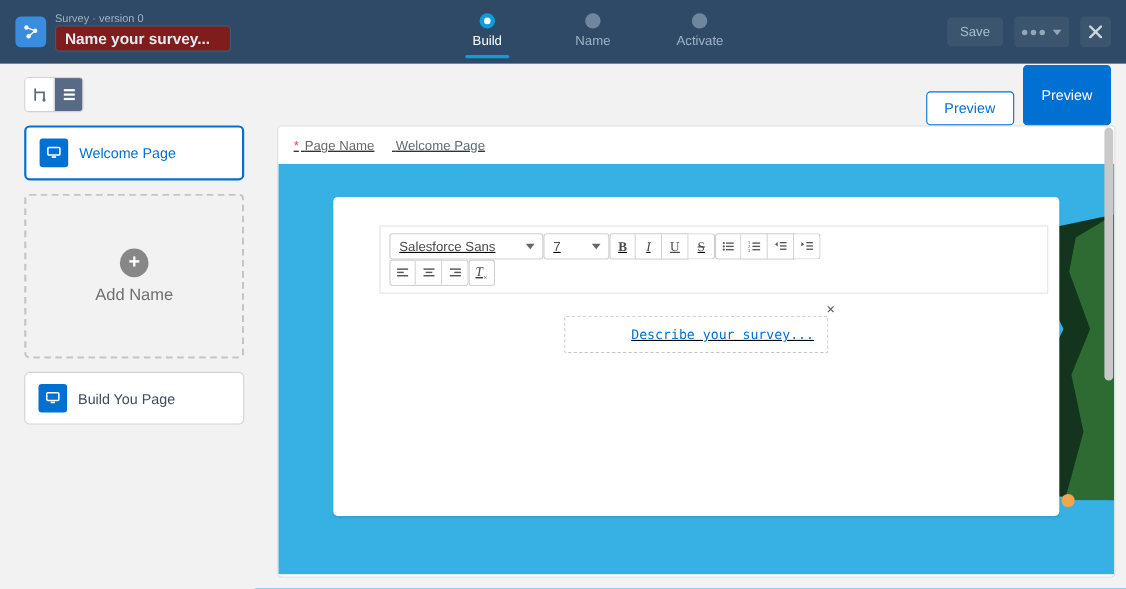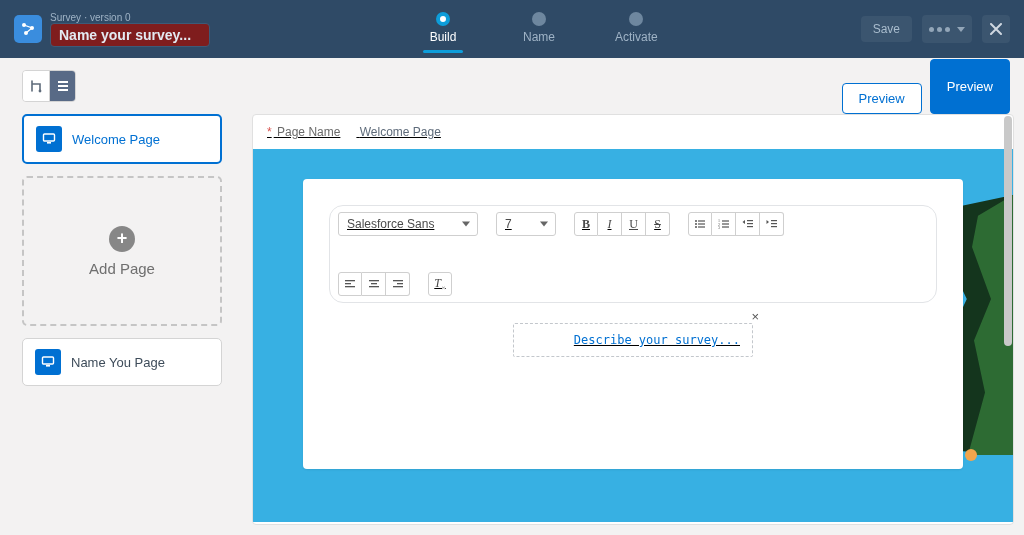--- a/index.html
+++ b/index.html
@@ -129,23 +129,23 @@
   .survey-box {
     background:#fff; border-radius:4px; box-shadow:0 1px 2px rgba(0,0,0,0.08);
     padding:26px 26px 34px 26px; min-height:290px; position:relative; z-index:2;
   }
   .title-input {
     width:100%; border:1px solid #e2e4e7; border-radius:3px;
     padding:18px 14px; font-size:13px; color:#0070d2; margin-bottom:22px;
   }
   .title-input::placeholder{ color:#0070d2;}
   .rte-toolbar {
-    display:flex; flex-wrap:wrap; gap:18px; align-items:center;
-    border:1px solid #e2e4e7; border-radius:14px; padding:6px 8px; width:100%;
-    font-size:12px; color:#4a4a4a;
+    display:flex; flex-wrap:wrap; gap:0; align-items:center;
+    border:1px solid #e2e4e7; border-radius:0; padding:6px 8px; width:100%;
+    font-size:12px; color:#4a4a4a;margin-left:16px;
   }
   .rte-select {
     border:1px solid #cfcfcf; border-radius:3px; background:#fff;
     padding:4px 22px 4px 8px; font-size:12px; position:relative; cursor:pointer;
     display:inline-flex; align-items:center;
   }
   .rte-select.font { width:140px; }
   .rte-select.size { width:60px; }
   .rte-select::after {
     content:""; position:absolute; right:7px; top:50%; transform:translateY(-50%);
@@ -256,31 +256,31 @@
         <svg width="14" height="14" viewBox="0 0 14 14">
             <rect x="1.5" y="2" width="11" height="7" rx="1" fill="none" stroke="#fff" stroke-width="1.4"></rect>
             <rect x="5" y="10" width="4" height="1.6" fill="#fff"></rect>
           </svg>
       </span>
       <span>Welcome Page</span>
     </div>
 
     <div class="add-page-card">
       <span class="plus-circle">+</span>
-      <span>Add Page</span>
+      <span>Add Name</span>
     </div>
 
     <div class="page-card">
       <span class="page-icon">
         <svg width="14" height="14" viewBox="0 0 14 14">
             <rect x="1.5" y="2" width="11" height="7" rx="1" fill="none" stroke="#fff" stroke-width="1.4"></rect>
             <rect x="5" y="10" width="4" height="1.6" fill="#fff"></rect>
           </svg>
       </span>
-      <span>Name You Page</span>
+      <span>Build You Page</span>
     </div>
   </div>
 
   <div class="canvas-wrap">
     <div class="canvas-card">
       <div class="page-name-bar">
         <span class="req">*</span>
         <span class="lbl">Page Name</span>
         <span>Welcome Page</span>
       </div>

